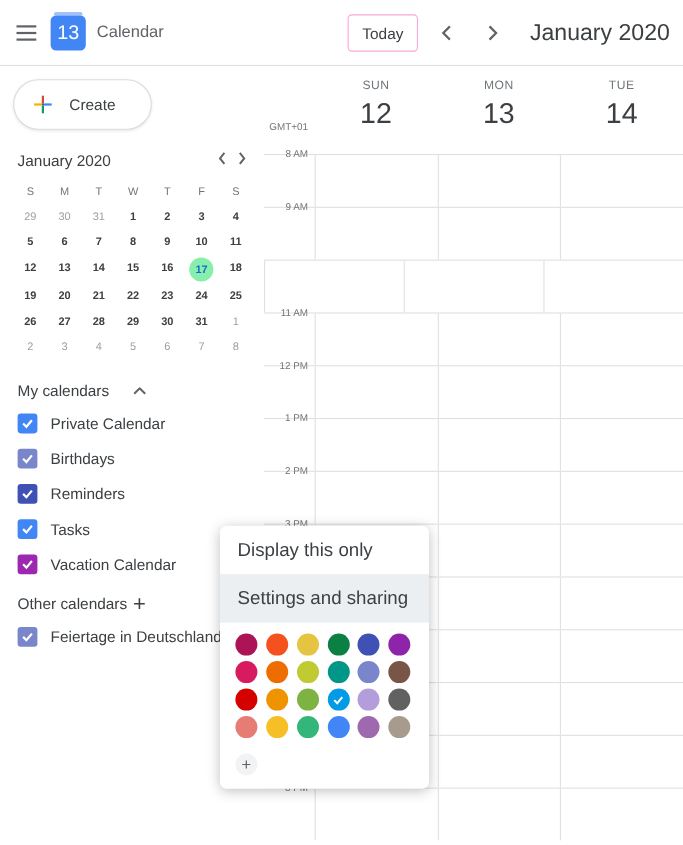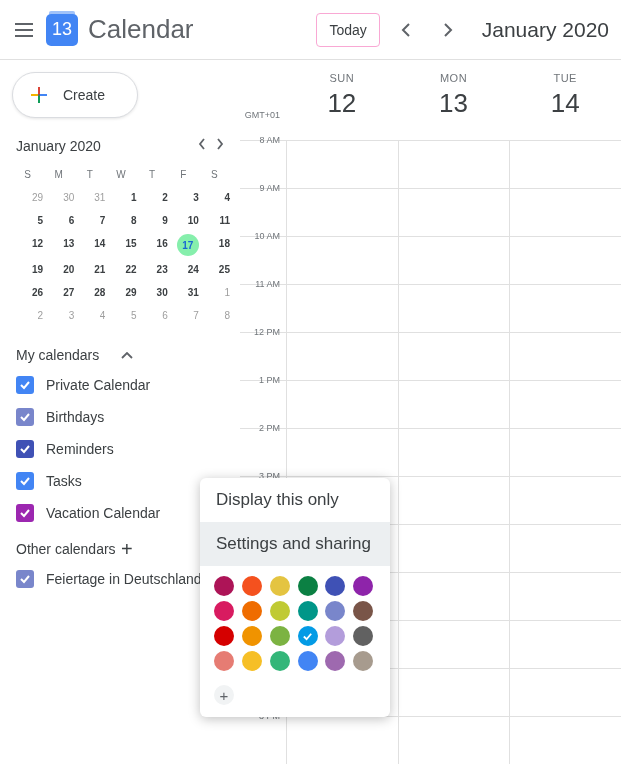--- a/index.html
+++ b/index.html
@@ -2,38 +2,38 @@
 <html><head>
 <meta charset="utf-8">
 <style>
   *{box-sizing:border-box;margin:0;padding:0;font-family:Arial,Helvetica,sans-serif}
   body{width:621px;height:768px;overflow:hidden;background:#fff;color:#3c4043;font-size:13px}
   .hdr{height:60px;display:flex;align-items:center;padding:0 12px;border-bottom:1px solid #e0e0e0;gap:10px}
   .menu-icon{width:24px;height:24px;display:flex;flex-direction:column;justify-content:center;gap:4px;cursor:pointer}
   .menu-icon div{height:2px;background:#5f6368;width:18px;margin:0 auto}
   .logo{width:32px;height:32px;background:#4285f4;border-radius:5px;color:#fff;font-size:18px;font-weight:500;display:flex;align-items:center;justify-content:center;position:relative}
   .logo:before{content:"";position:absolute;top:-3px;left:3px;right:3px;height:3px;background:#4285f4;opacity:0.5;border-radius:2px 2px 0 0}
-  .app-title{font-size:26px;color:#5f6368;font-weight:400}
+  .app-title{font-size:15px;color:#5f6368;font-weight:400}
   .spacer{flex:1}
   .today-btn{border:1px solid #f9a8d4;background:#fff;padding:8px 12px;border-radius:4px;font-size:14px;color:#3c4043;cursor:pointer}
   .nav-arrow{width:32px;height:32px;display:flex;align-items:center;justify-content:center;cursor:pointer;color:#5f6368}
   .hdr-date{font-size:21px;color:#3c4043;margin-left:8px}
   .main{display:flex;height:708px}
   .sidebar{width:240px;padding:12px 10px 12px 12px}
   .create-btn{display:flex;align-items:center;gap:12px;border:1px solid #dadce0;border-radius:28px;padding:10px 20px 10px 14px;width:126px;box-shadow:0 1px 3px rgba(0,0,0,0.1);cursor:pointer;background:#fff;margin-bottom:18px}
   .plus-icon{width:24px;height:24px;position:relative}
   .plus-icon svg{width:100%;height:100%}
   .create-label{font-size:14px;color:#3c4043}
   .mini-hdr{display:flex;align-items:center;padding:0 4px;margin-bottom:8px}
   .mini-title{font-size:14px;color:#3c4043;flex:1}
   .mini-nav{display:flex;gap:6px}
   .mini-nav span{color:#5f6368;cursor:pointer;padding:2px}
   .mini-grid{display:grid;grid-template-columns:repeat(7,1fr);gap:0;font-size:10px;color:#3c4043;margin-bottom:14px}
   .mini-grid .wd{color:#70757a;text-align:center;padding:6px 0;font-size:10px}
-  .mini-grid .d{text-align:right;padding:6px 0;cursor:pointer;position:relative}
+  .mini-grid .d{text-align:center;padding:6px 0;cursor:pointer;position:relative}
   .mini-grid .d.dim{color:#9e9e9e}
   .mini-grid .d.bold{font-weight:600}
   .mini-grid .d.sel span{background:#86efac;color:#1967d2;border-radius:50%;display:inline-flex;width:22px;height:22px;align-items:center;justify-content:center;margin:-4px 0}
   .search{background:#f1f3f4;border:none;padding:10px 12px;width:200px;border-radius:4px;font-size:14px;margin-bottom:20px}
   .sec-hdr{display:flex;align-items:center;padding:6px 4px;cursor:pointer}
   .sec-hdr span{flex:1;font-size:14px;color:#3c4043}
   .chev{color:#5f6368;font-size:14px}
   .cal-item{display:flex;align-items:center;gap:12px;padding:7px 4px}
   .chk{width:18px;height:18px;border-radius:3px;display:flex;align-items:center;justify-content:center;flex-shrink:0}
   .chk svg{width:12px;height:12px}
@@ -250,21 +250,20 @@
           <div class="hour-cell"></div>
           <div class="hour-cell"></div>
         </div>
         <div class="hour-row">
           <div class="hour-label">9 AM</div>
           <div class="hour-cell"></div>
           <div class="hour-cell"></div>
           <div class="hour-cell"></div>
         </div>
         <div class="hour-row">
-          <div class="hour-label">10 AM</div>
           <div class="hour-cell"></div>
           <div class="hour-cell"></div>
           <div class="hour-cell"></div>
         </div>
         <div class="hour-row">
           <div class="hour-label">11 AM</div>
           <div class="hour-cell"></div>
           <div class="hour-cell"></div>
           <div class="hour-cell"></div>
         </div>

